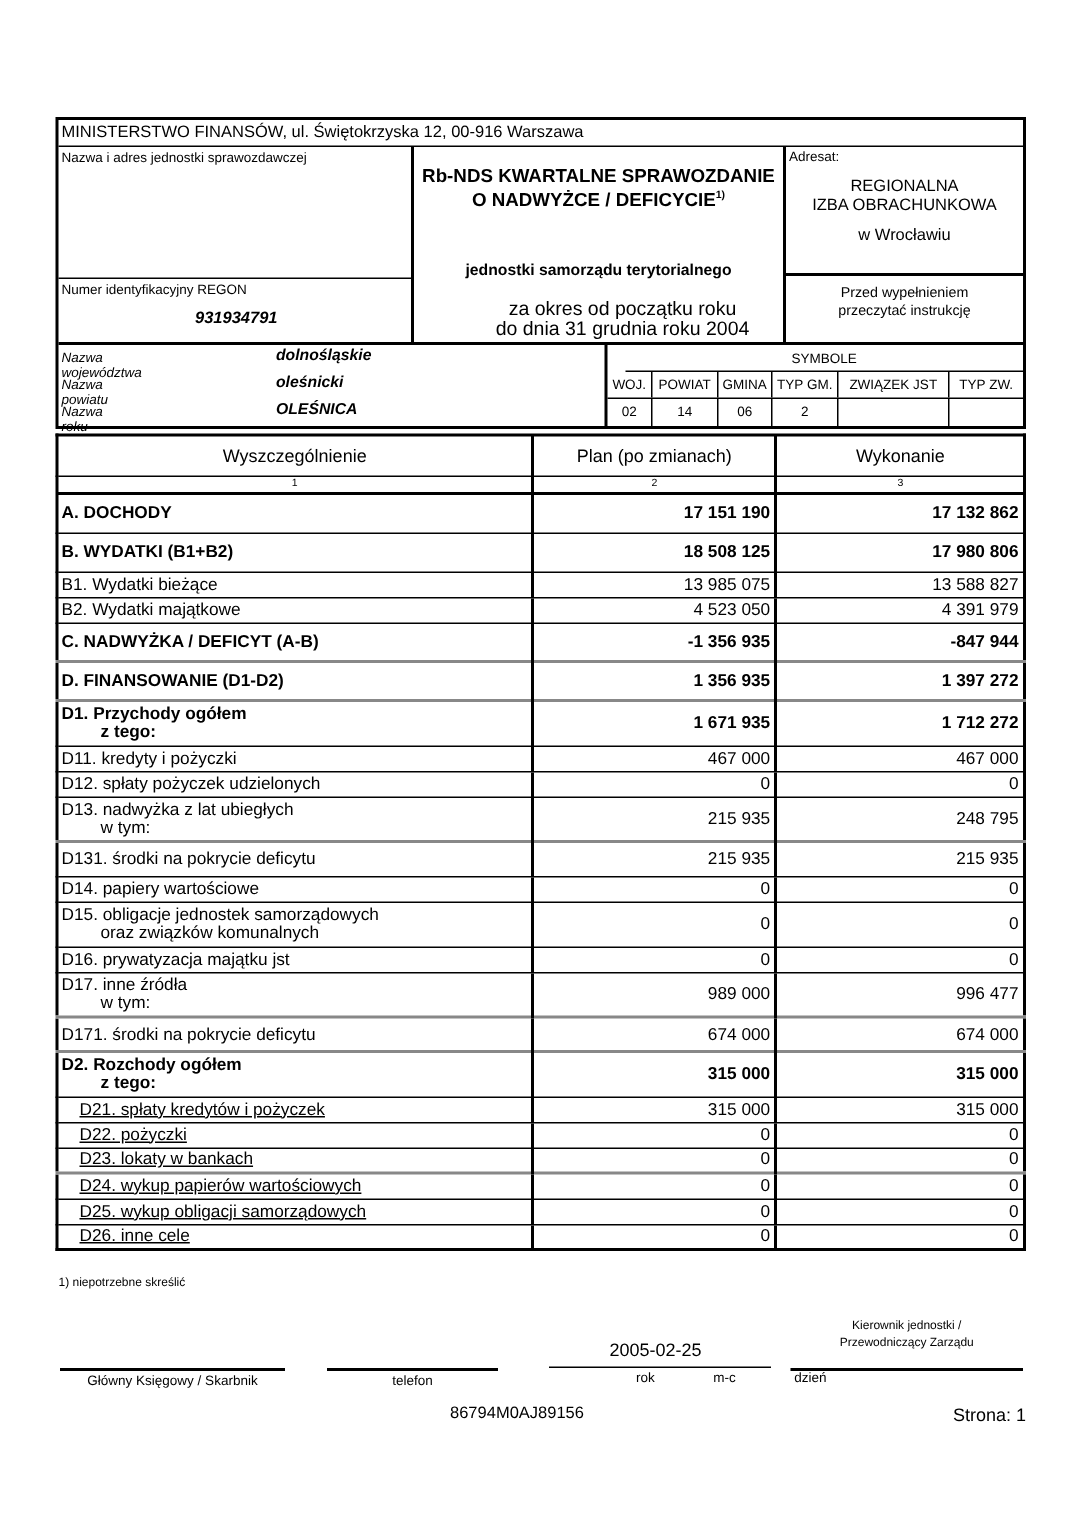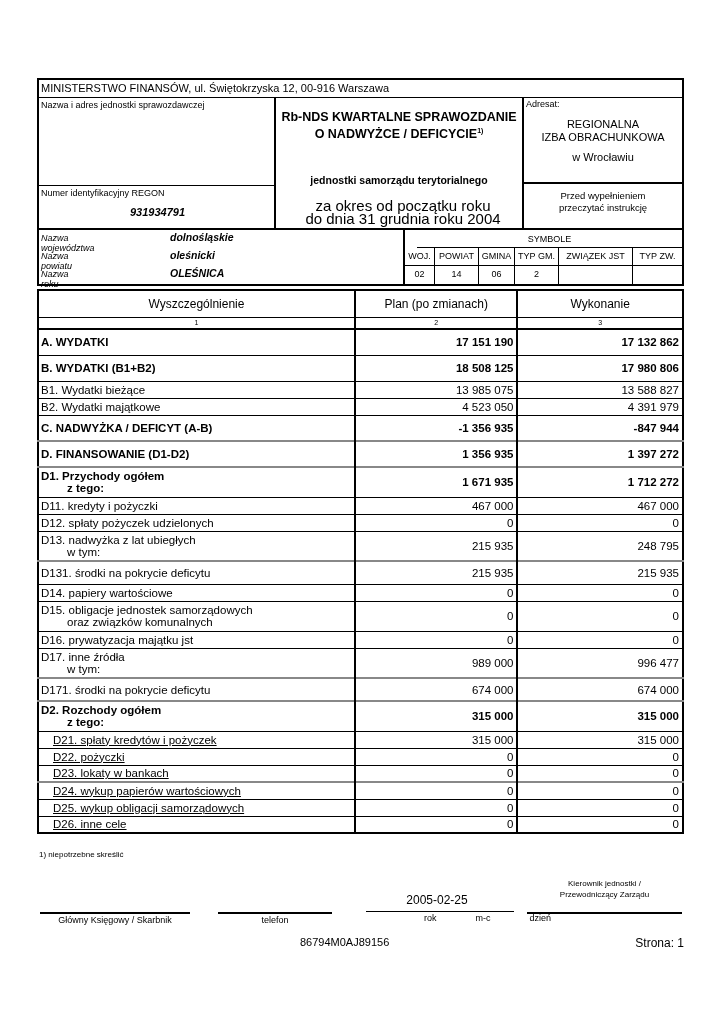--- a/index.html
+++ b/index.html
@@ -12,31 +12,31 @@
   .hdr-main { position: relative; height: 130px; }
   .hdr-left { position: absolute; left: 0; top: 0; width: 237px; height: 130px; border-right: 2px solid #000; }
   .hdr-left .l1 { position: absolute; left: 2px; top: 2px; font-size: 9px; }
   .hdr-left .regon-box { position: absolute; left: 0; top: 87px; width: 237px; height: 43px; border-top: 1px solid #000; }
   .hdr-left .regon-label { position: absolute; left: 2px; top: 2px; font-size: 9px; }
   .hdr-left .regon-val { position: absolute; left: 0; width: 237px; top: 20px; text-align: center; font-size: 11px; font-weight: bold; font-style: italic; }
   .hdr-center { position: absolute; left: 237px; top: 0; width: 248px; height: 130px; border-right: 2px solid #000; text-align: center; }
   .hdr-center .t1 { margin-top: 12px; font-size: 12.5px; font-weight: bold; line-height: 14px; }
   .hdr-center .t1 sup { font-size: 7px; }
   .hdr-center .t2 { position: absolute; left: 0; width: 100%; top: 76px; font-size: 10.5px; font-weight: bold; }
-  .hdr-center .t3 { position: absolute; left: 4px; width: 100%; top: 101px; font-size: 15px; line-height: 13px; }
+  .hdr-center .t3 { position: absolute; left: 16px; width: 100%; top: 101px; font-size: 13px; line-height: 13px; }
   .hdr-right { position: absolute; left: 485px; top: 0; width: 158px; height: 130px; text-align: center; }
   .hdr-right .adres-label { position: absolute; left: 2px; top: 1px; font-size: 9px; text-align: left; }
   .hdr-right .adres-val { position: absolute; left: 0; width: 100%; top: 20px; font-size: 11px; line-height: 13px; }
   .hdr-right .adres-city { position: absolute; left: 0; width: 100%; top: 53px; font-size: 11px; }
   .hdr-right .instr { position: absolute; left: 0; width: 100%; top: 84px; height: 46px; border-top: 2px solid #000; font-size: 9.5px; line-height: 12px; padding-top: 6px; }
 
   .hdr-geo { position: relative; height: 56px; border-top: 2px solid #000; }
   .geo-row { position: absolute; left: 0; height: 18px; font-size: 9px; }
   .geo-row .lbl { position: absolute; left: 2px; top: 3px; font-style: italic; }
-  .geo-row .val { position: absolute; left: 131px; top: 1px; font-size: 10.5px; font-weight: bold; font-style: italic; }
+  .geo-row .val { position: absolute; left: 145px; top: 1px; font-size: 10.5px; font-weight: bold; font-style: italic; }
   .sym { position: absolute; left: 364px; top: 0; width: 279px; height: 54px; border-left: 2px solid #000; }
   .sym-title { height: 18px; text-align: center; font-size: 9px; padding-top: 4px; border-bottom: 1px solid #000; margin-left: 12px; }
   .sym-grid { display: flex; height: 18px; border-bottom: 1px solid #000; }
   .sym-grid.vals { border-bottom: none; }
   .sym-grid div { border-right: 1px solid #000; text-align: center; font-size: 9px; padding-top: 3px; }
   .sym-grid div:last-child { border-right: none; }
   .c1 { width: 30px; } .c2 { width: 44px; } .c3 { width: 36px; } .c4 { width: 44px; } .c5 { width: 74px; } .c6 { width: 49px; }
 
   
   .tbl { position: absolute; left: 37px; top: 289px; width: 647px; border: 2px solid #000; border-collapse: collapse; }
@@ -152,21 +152,21 @@
       <td>Plan (po zmianach)</td>
       <td>Wykonanie</td>
     </tr>
     <tr class="colnum">
       <td>1</td>
       <td>2</td>
       <td>3</td>
     </tr>
   <tr class="h-tall bold">
         <td>
-          <span class="lbl2">A. WYDATKI</span>
+          <span class="lbl2">A. DOCHODY</span>
         </td>
         <td class="num">17 151 190</td>
         <td class="num">17 132 862</td>
       </tr>
       <tr class="h-tall bold">
         <td>
           <span class="lbl2">B. WYDATKI  (B1+B2)</span>
         </td>
         <td class="num">18 508 125</td>
         <td class="num">17 980 806</td>

